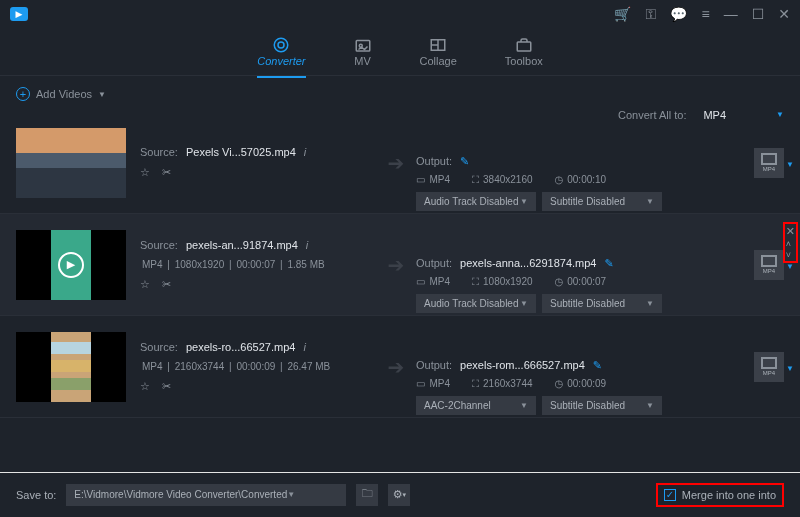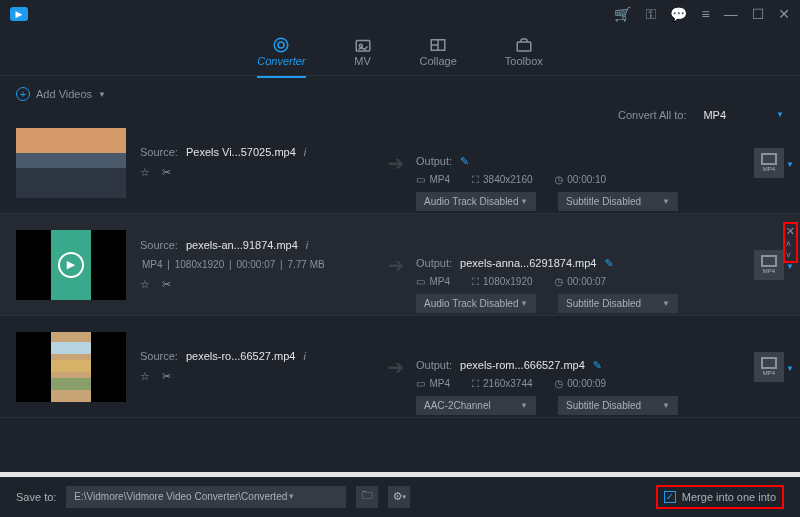--- a/index.html
+++ b/index.html
@@ -34,26 +34,26 @@
 .icons-line { display: flex; gap: 12px; color: #8a919a; }
 .arrow { width: 40px; color: #3b4049; font-size: 20px; text-align: center; }
 .out-block { width: 280px; display: flex; flex-direction: column; gap: 6px; }
 .out-top { display: flex; align-items: center; gap: 8px; color: #8a919a; margin-top: 40px; }
 .out-top .fn { color: #e0e4e9; }
 .out-meta { display: flex; gap: 22px; color: #8a919a; font-size: 10px; align-items: center; }
 .out-meta .cell { display: flex; align-items: center; gap: 4px; }
 .out-dds { display: flex; gap: 6px; }
 .dd { background: #353a43; padding: 4px 8px; display: flex; align-items: center; justify-content: space-between; cursor: pointer; color: #aab0b8; font-size: 10px; }
 .dd.audio { width: 120px; }
-.dd.sub { width: 120px; margin-left: 16px; }
+.dd.sub { width: 120px; }
 .fmt-btn { width: 30px; height: 30px; background: #3b4049; display: flex; align-items: center; justify-content: center; color: #aab0b8; font-size: 8px; flex-direction: column; gap: 1px; cursor: pointer; margin-left: auto; position: relative; }
 .fmt-btn .tri { position: absolute; right: -10px; top: 12px; color: #1d9bf0; }
 .row-controls { position: absolute; right: 2px; top: 8px; display: flex; flex-direction: column; gap: 1px; color: #8a919a; }
 .highlight-ctrl { border: 2px solid #ff0000; padding: 1px; }
-.bottombar { height: 44px; display: flex; align-items: center; padding: 0 16px; gap: 10px; border-top: 5px solid #e5e5e5; }
+.bottombar { height: 44px; display: flex; align-items: center; padding: 0 16px; gap: 10px; border-top: 1px solid #e5e5e5; }
 .path-dd { flex: 0 0 280px; background: #353a43; height: 22px; display: flex; align-items: center; padding: 0 8px; color: #aab0b8; font-size: 10px; cursor: pointer; }
 .icon-sq { width: 22px; height: 22px; background: #353a43; display: flex; align-items: center; justify-content: center; color: #aab0b8; cursor: pointer; }
 .spacer { flex: 1; }
 .merge-convert { display: flex; align-items: center; gap: 12px; border: 2px solid #ff0000; padding: 4px 6px; }
 .checkbox { width: 12px; height: 12px; border: 1px solid #1d9bf0; display: flex; align-items: center; justify-content: center; color: #1d9bf0; font-size: 10px; }
 .convert-btn { background: #1d9bf0; color: #fff; padding: 7px 30px; cursor: pointer; font-size: 12px; }
 .tri-down { font-size: 8px; color: #1d9bf0; }
 </style>
 </head>
 <body>
@@ -199,21 +199,21 @@
         </svg>
       <div class="playbtn">▶</div>
     </div>
     <div class="src-block">
       <div class="src-line">
         <span>Source:</span>
         <span class="fn">pexels-an...91874.mp4</span>
         <span style="font-style:italic">i</span>
       </div>
       <div class="meta">
-        <span>MP4</span> | <span>1080x1920</span> | <span>00:00:07</span> | <span>7.77 MB</span>
+        <span>MP4</span> | <span>1080x1920</span> | <span>00:00:07</span> | <span>1.85 MB</span>
       </div>
       <div class="icons-line">
         <span>☆</span>
         <span>✂</span>
       </div>
     </div>
     <div class="arrow">➔</div>
     <div class="out-block">
       <div class="out-top">
         <span>Output:</span>
@@ -269,20 +269,23 @@
           <rect x="35" y="28" width="40" height="12" fill="#d7b36a"></rect>
           <rect x="35" y="46" width="40" height="12" fill="#8aa06a"></rect>
         </svg>
     </div>
     <div class="src-block">
       <div class="src-line">
         <span>Source:</span>
         <span class="fn">pexels-ro...66527.mp4</span>
         <span style="font-style:italic">i</span>
       </div>
+      <div class="meta">
+        <span>MP4</span> | <span>2160x3744</span> | <span>00:00:09</span> | <span>26.47 MB</span>
+      </div>
       <div class="icons-line">
         <span>☆</span>
         <span>✂</span>
       </div>
     </div>
     <div class="arrow">➔</div>
     <div class="out-block">
       <div class="out-top">
         <span>Output:</span>
         <span class="fn">pexels-rom...666527.mp4</span>

